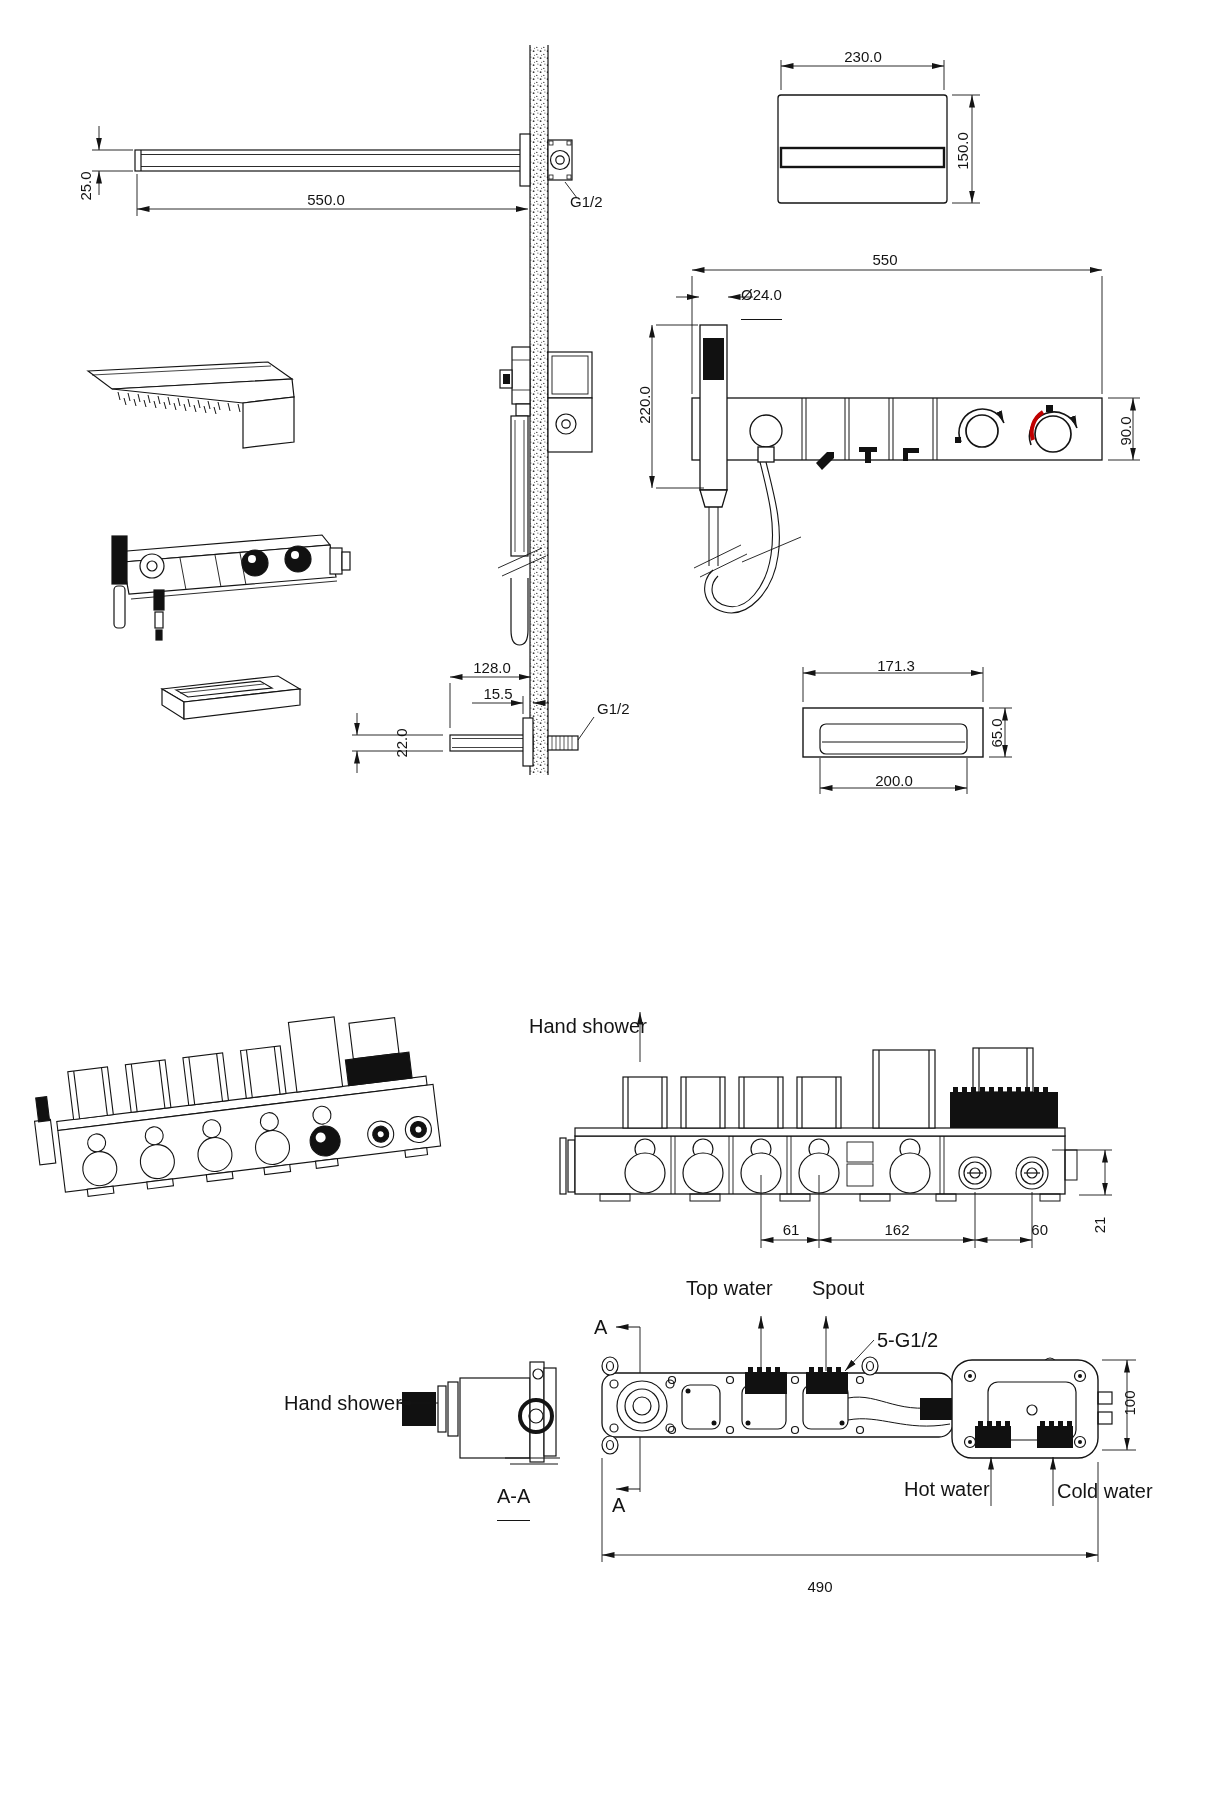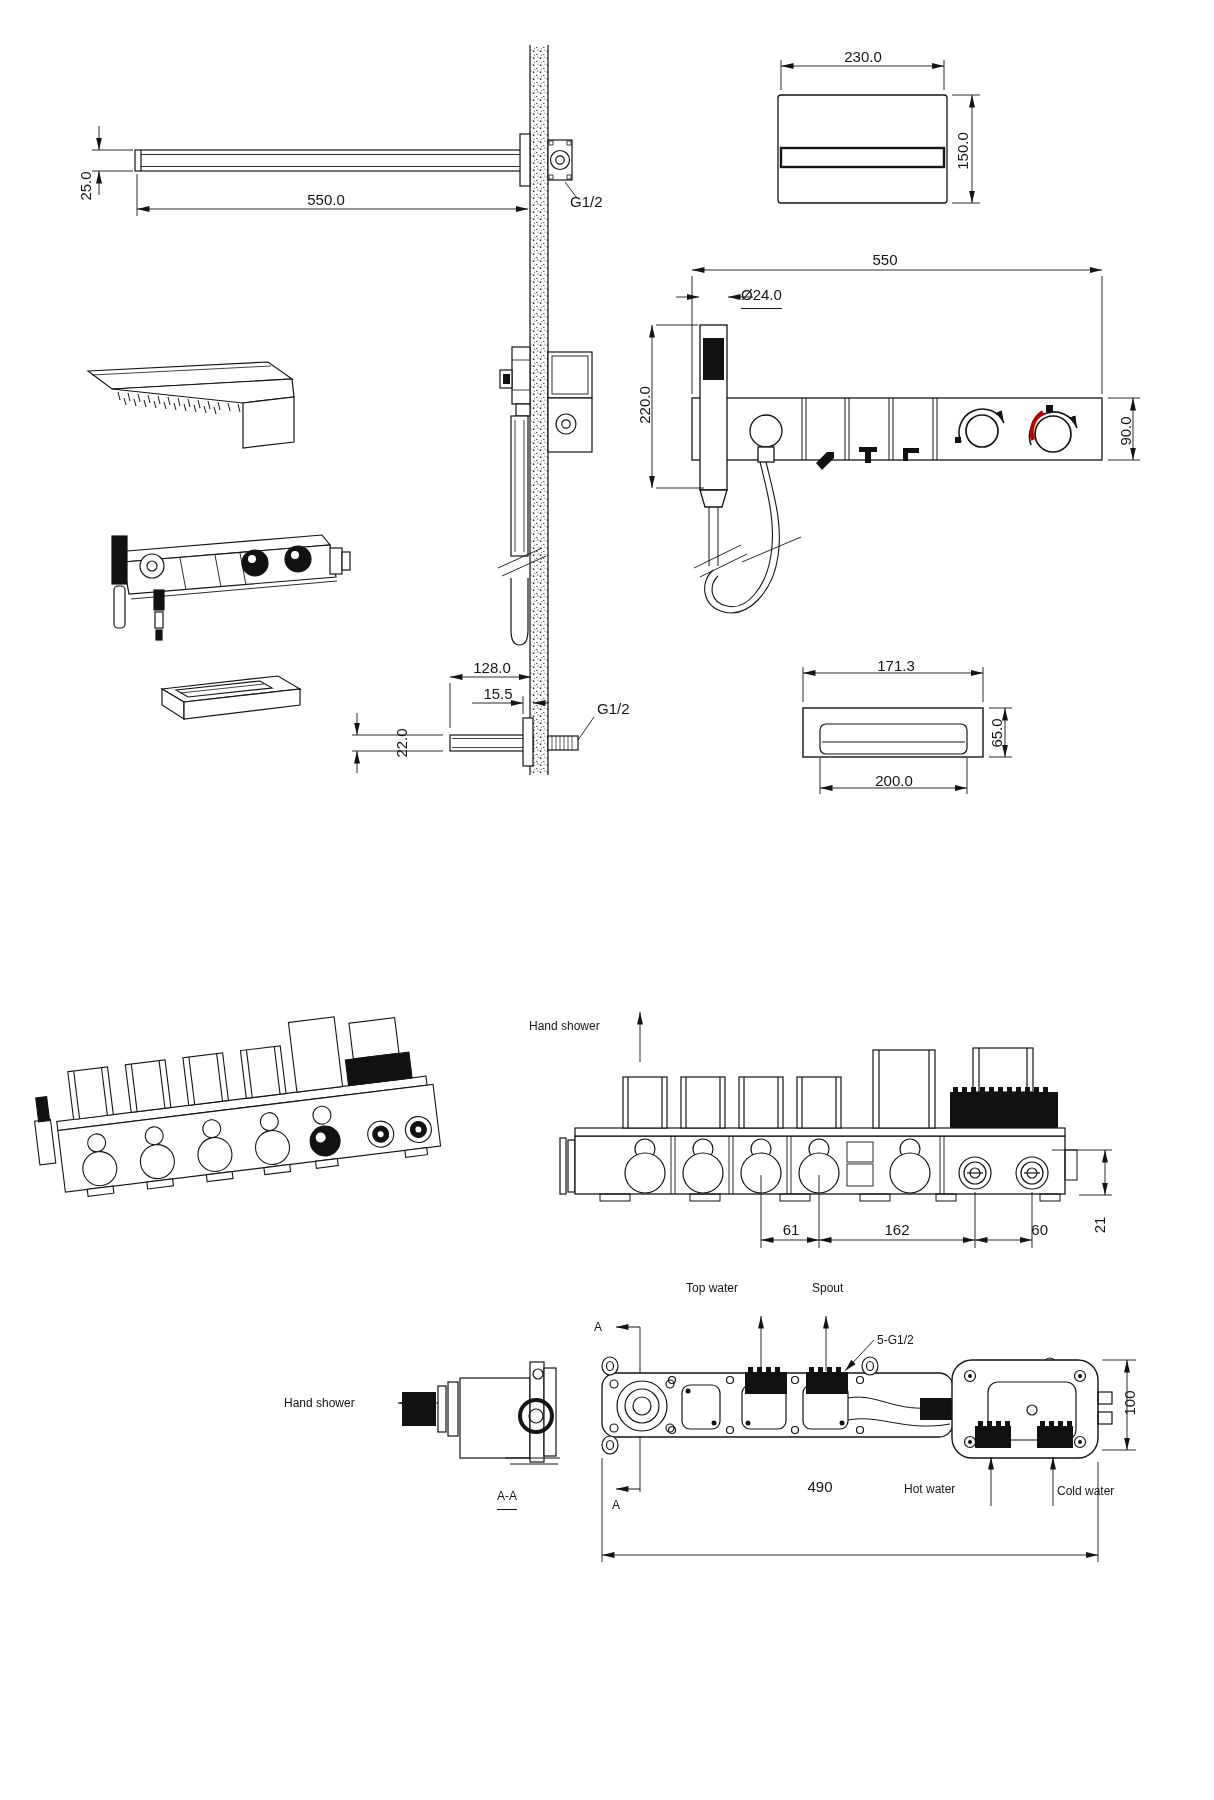--- a/index.html
+++ b/index.html
@@ -1,23 +1,23 @@
 <!DOCTYPE html>
 <html><head>
 <meta charset="utf-8">
 <style>
   html,body{margin:0;padding:0;background:#fff;}
   .canvas{position:relative;width:1214px;height:1800px;background:#ffffff;overflow:hidden;
           font-family:"Liberation Sans", sans-serif;color:#141414;}
   svg{position:absolute;left:0;top:0;}
   .t{position:absolute;white-space:nowrap;font-size:15px;line-height:18px;color:#141414;}
-  .lbl{font-size:12px;}
+  .lbl{font-size:20px;}
   .ctr{width:84px;text-align:center;}
   .rot{width:64px;text-align:center;transform:rotate(-90deg);transform-origin:center;}
-  .u{border-bottom:1.6px solid #141414;padding-bottom:4px;}
+  .u{border-bottom:1.6px solid #141414;padding-bottom:15px;}
 </style>
 </head>
 <body>
 
 <div class="canvas">
 
 <svg width="1214" height="1800" viewBox="0 0 1214 1800">
   <defs>
     <marker id="arr" orient="auto-start-reverse" markerWidth="14" markerHeight="9" refX="12.5" refY="4" markerUnits="userSpaceOnUse">
       <path d="M0,1 L12.5,4 L0,7 Z" fill="#141414" stroke="none"></path>
@@ -481,16 +481,16 @@
   <span class="t lbl" style="left:812px;top:1279px;">Spout</span>
   <span class="t lbl" style="left:877px;top:1319px;margin-top:12px;">5-G1/2</span>
   <span class="t lbl" style="left:594px;top:1318px;">A</span>
   <span class="t lbl" style="left:612px;top:1496px;">A</span>
 
   <span class="t lbl" style="left:284px;top:1394px;">Hand shower</span>
   <span class="t lbl u" style="left:497px;top:1487px;">A-A</span>
 
   <span class="t lbl" style="left:904px;top:1480px;">Hot water</span>
   <span class="t lbl" style="left:1057px;top:1482px;">Cold water</span>
-  <span class="t ctr" style="left:778px;top:1478px;">490</span>
+  <span class="t ctr" style="left:778px;top:1578px;">490</span>
   <span class="t rot" style="left:1098px;top:1394px;">100</span>
 
 </div>
 
 </body></html>

